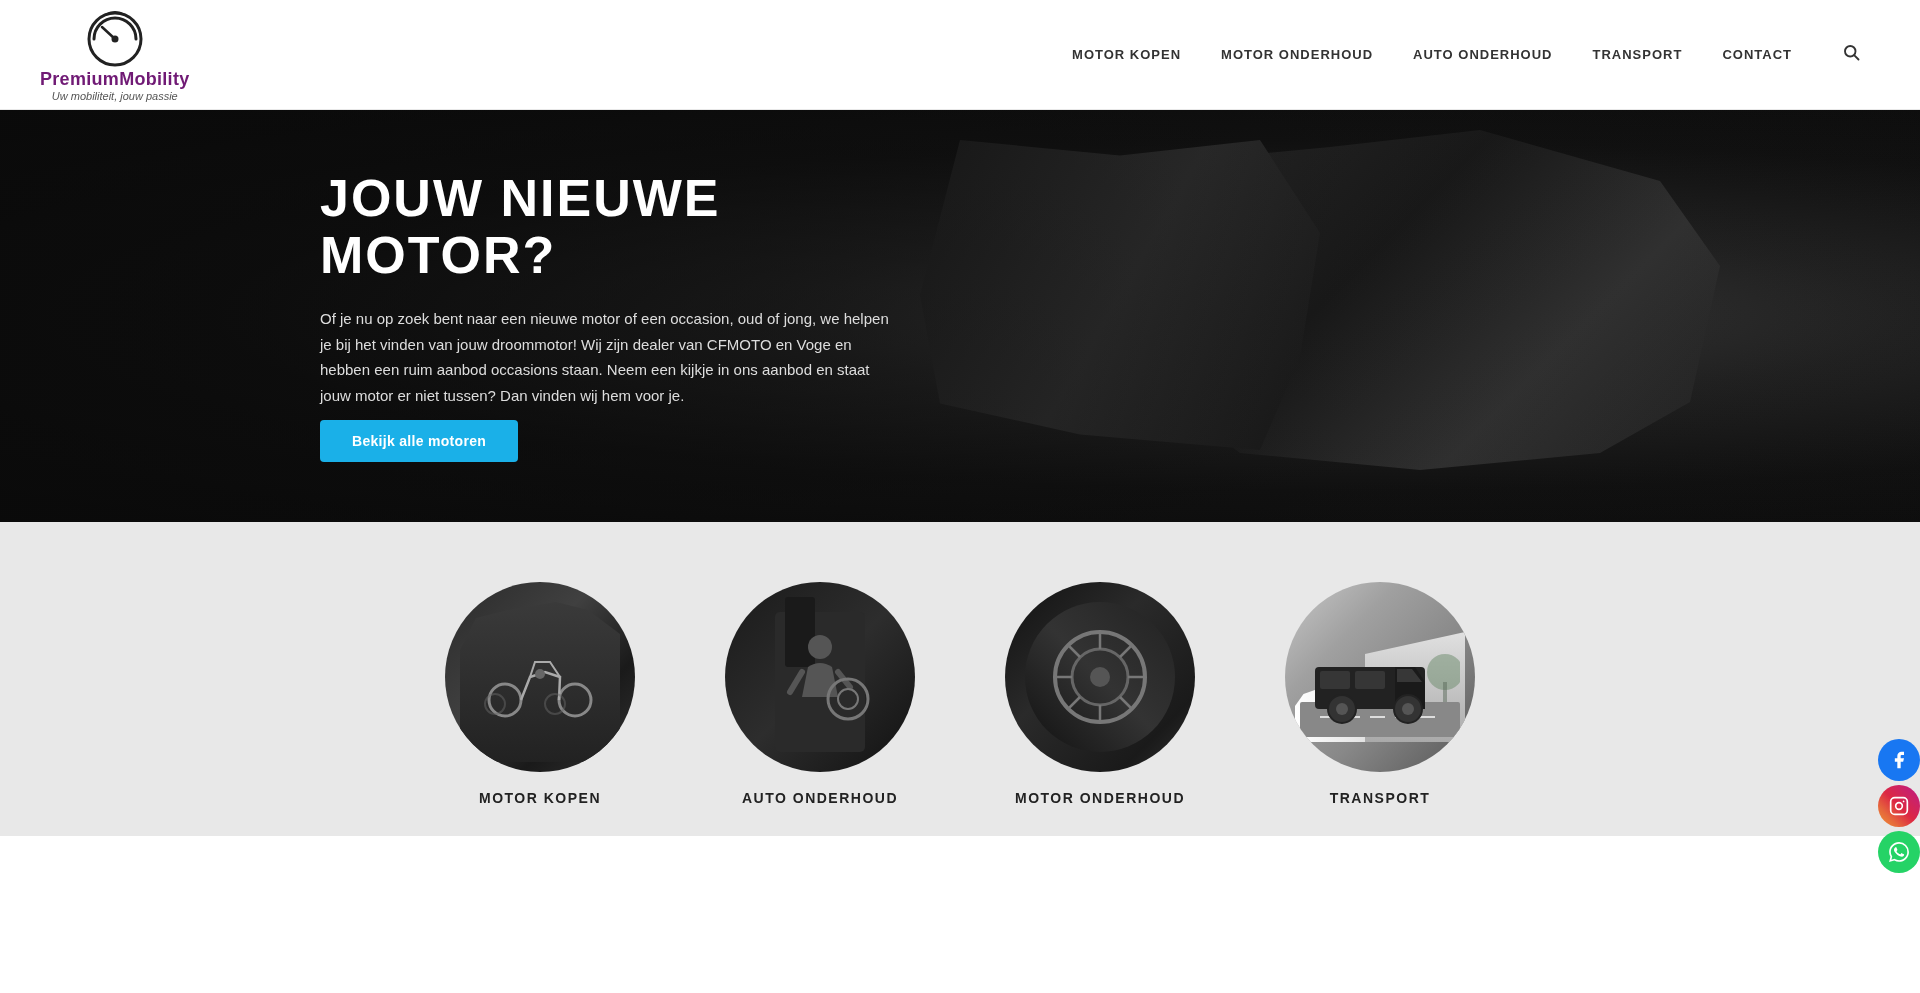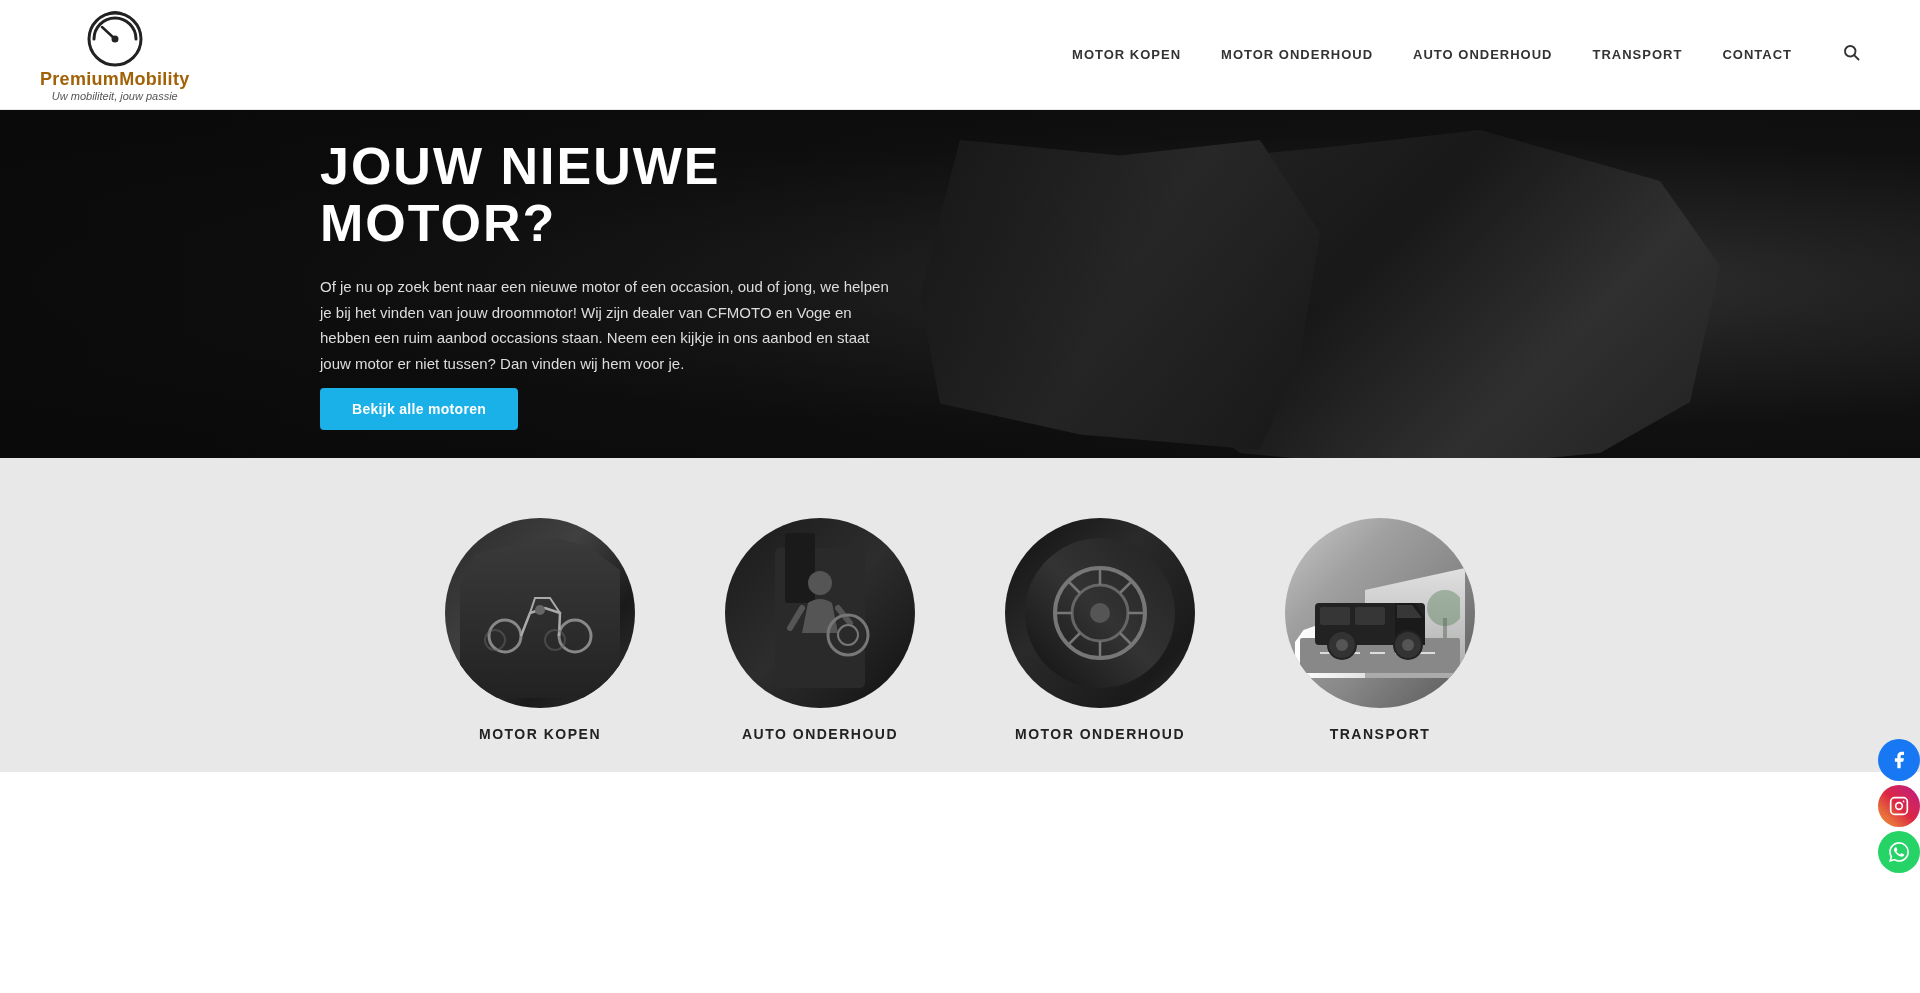--- a/index.html
+++ b/index.html
@@ -24,21 +24,21 @@
       align-items: center;
       text-decoration: none;
     }
     .logo-icon {
       width: 70px;
       height: 60px;
     }
     .logo-name {
       font-size: 18px;
       font-weight: 700;
-      color: #a16207;
+      color: #701a75;
       letter-spacing: 0.3px;
       margin-top: 2px;
     }
     .logo-tagline {
       font-size: 11px;
       color: #555;
       font-style: italic;
     }
     .nav {
       display: flex;
@@ -59,21 +59,21 @@
       cursor: pointer;
       color: #333;
       font-size: 18px;
       margin-left: 10px;
     }
 
     
     .hero {
       position: relative;
       width: 100%;
-      height: 348px;
+      height: 412px;
       background: #1a1a1a;
       overflow: hidden;
       display: flex;
       align-items: center;
     }
     .hero-bg {
       position: absolute;
       top: 0; left: 0; right: 0; bottom: 0;
       background: linear-gradient(
         to right,

